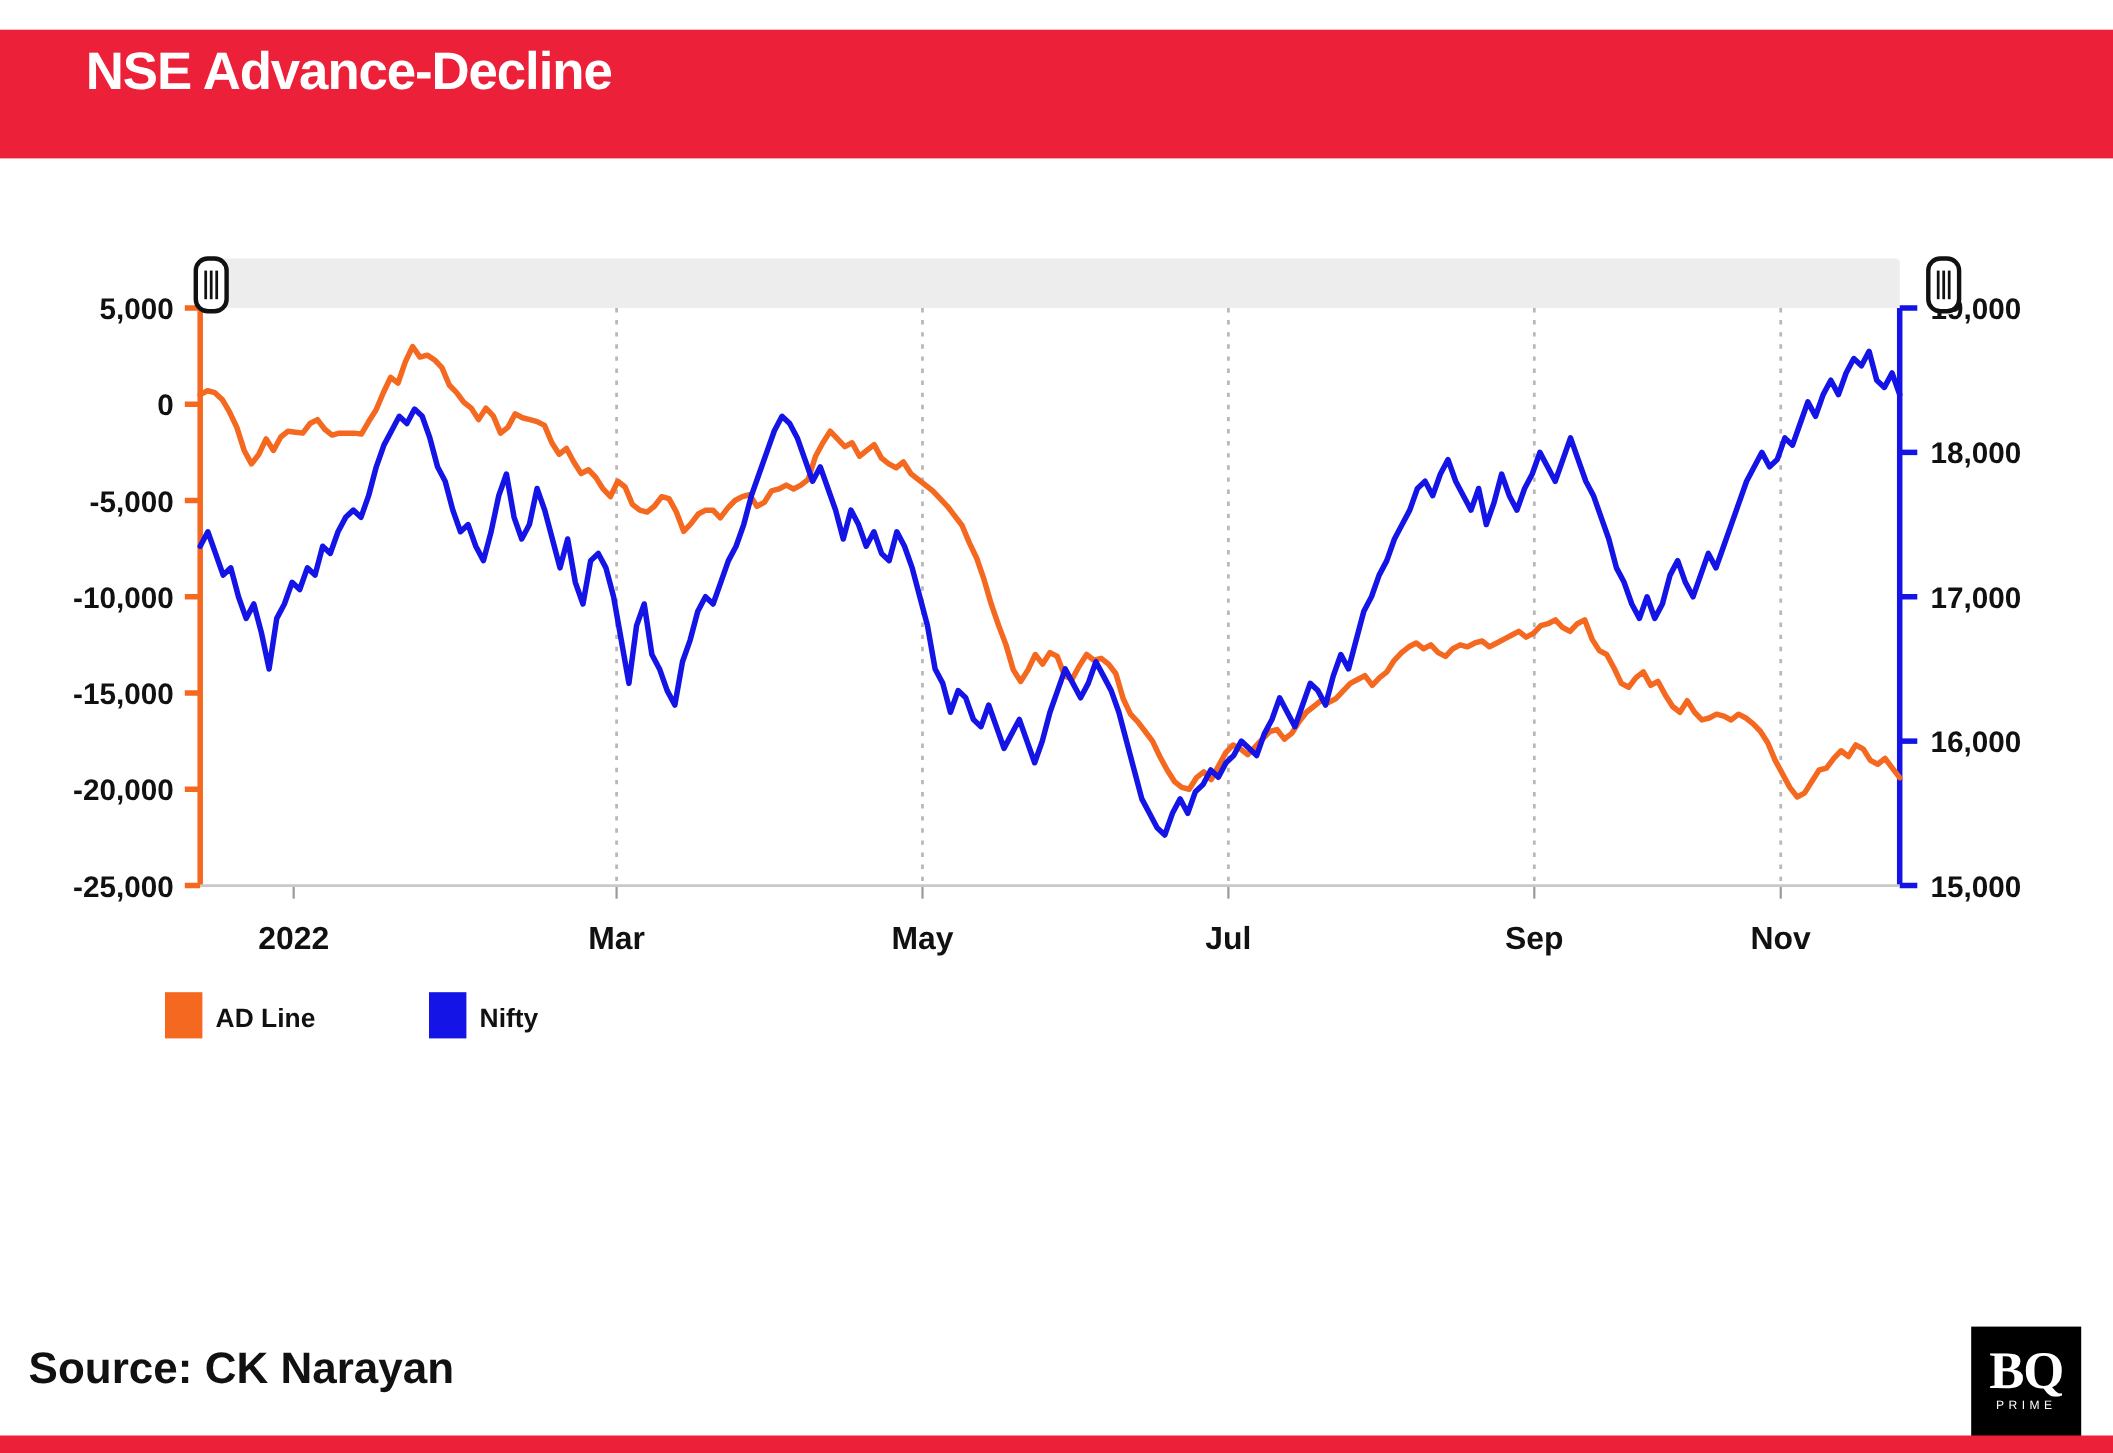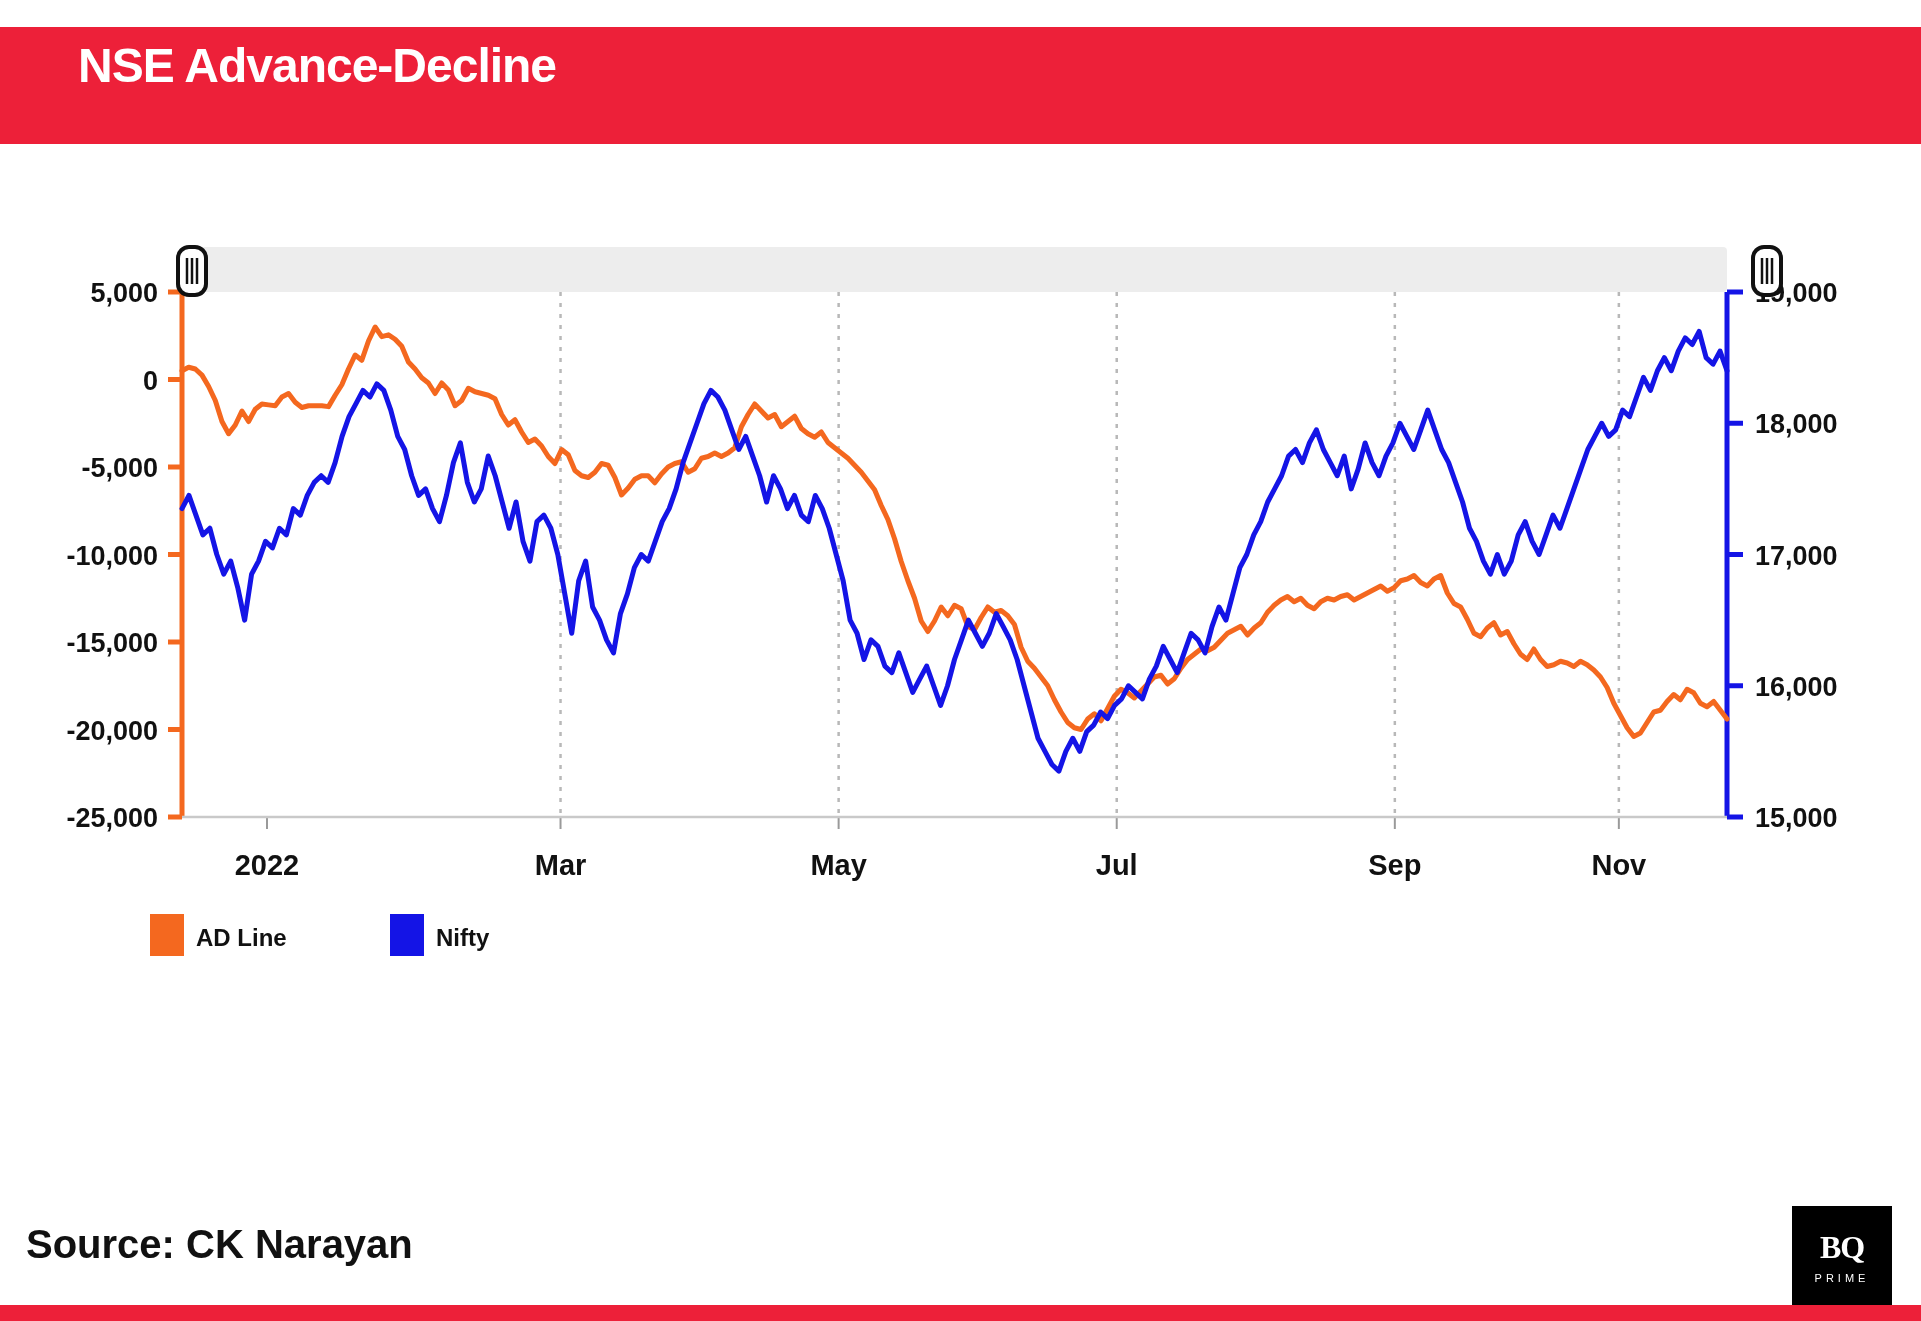--- a/index.html
+++ b/index.html
@@ -34,29 +34,29 @@
     white-space:nowrap;
   }
   
   #bq-logo{
     position:absolute;left:1792px;top:1206px;width:100px;height:100px;
     background:#000000;
     display:flex;flex-direction:column;align-items:center;justify-content:center;
   }
   #bq-logo .bq{
     color:#ffffff;font-family:"Liberation Serif", serif;
-    font-size:32px;font-weight:bold;line-height:38px;letter-spacing:-1px;
+    font-size:48px;font-weight:bold;line-height:38px;letter-spacing:-1px;
   }
   #bq-logo .prime{
     color:#ffffff;font-family:"Liberation Sans", sans-serif;
     font-size:11px;letter-spacing:4px;margin-top:6px;
   }
   
   #chart-area{
-    position:absolute;left:0;top:162px;width:1712px;height:1040px;text-align:right;
+    position:absolute;left:0;top:150px;width:1712px;height:1040px;text-align:right;
   }
   svg#chart-svg{display:block;}
   .axis-label{
     font-family:"Liberation Sans", sans-serif;
     font-size:27px;font-weight:bold;fill:#111111;
   }
   .tick-label-x{
     font-family:"Liberation Sans", sans-serif;
     font-size:29px;font-weight:bold;fill:#111111;
   }

